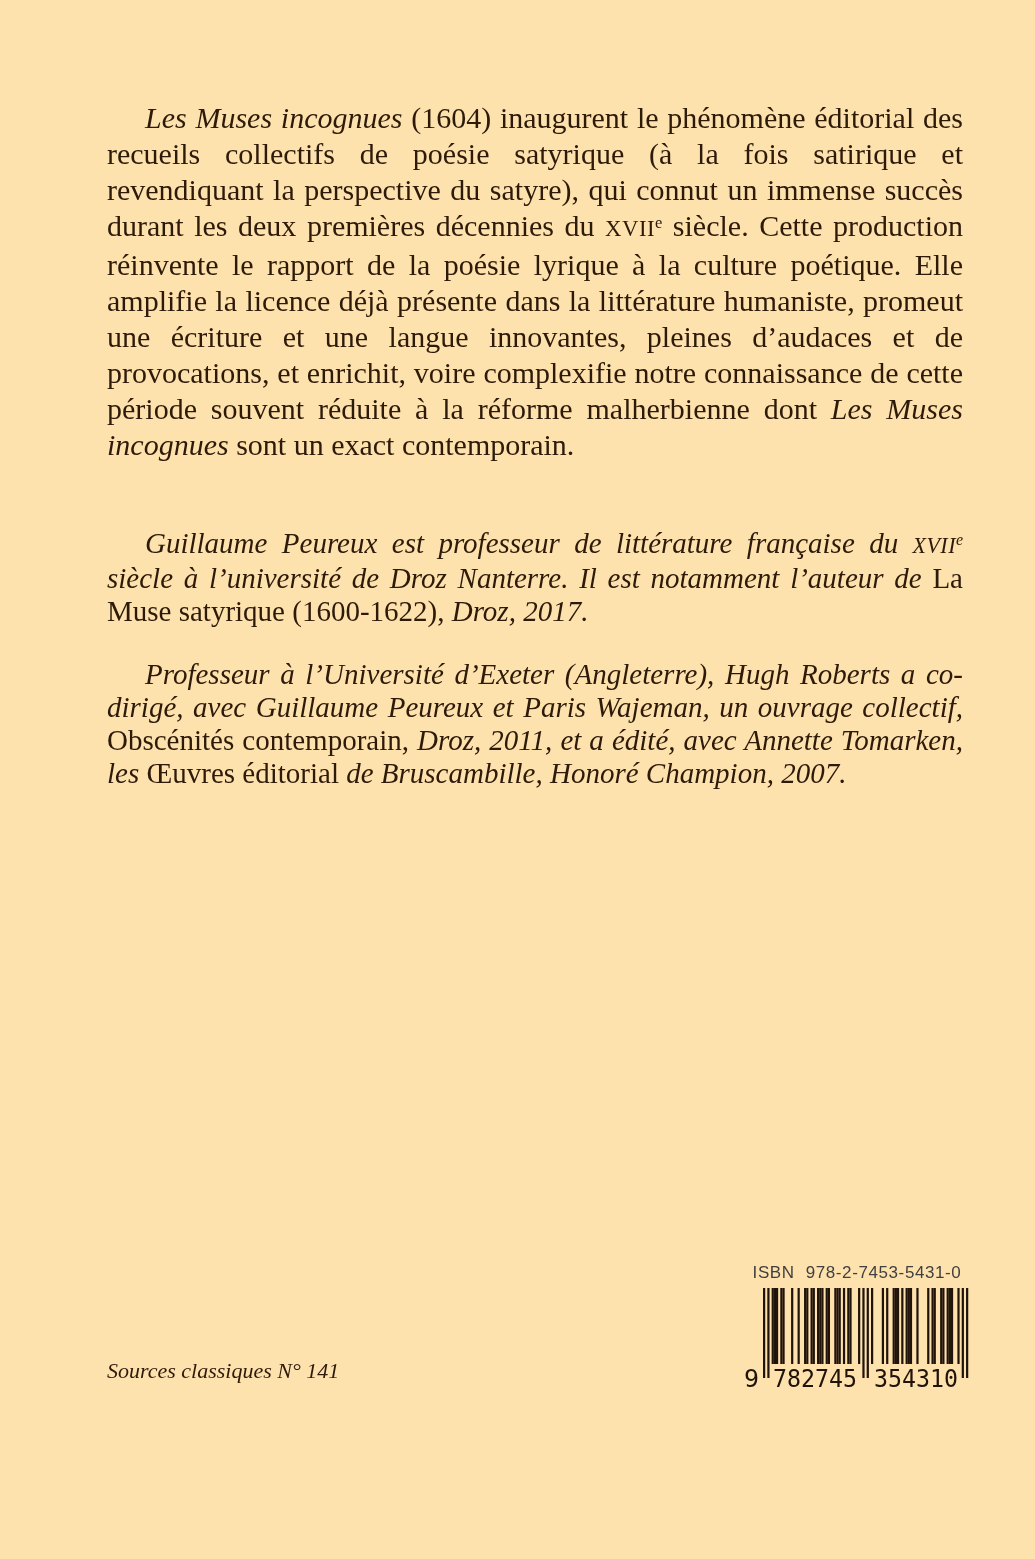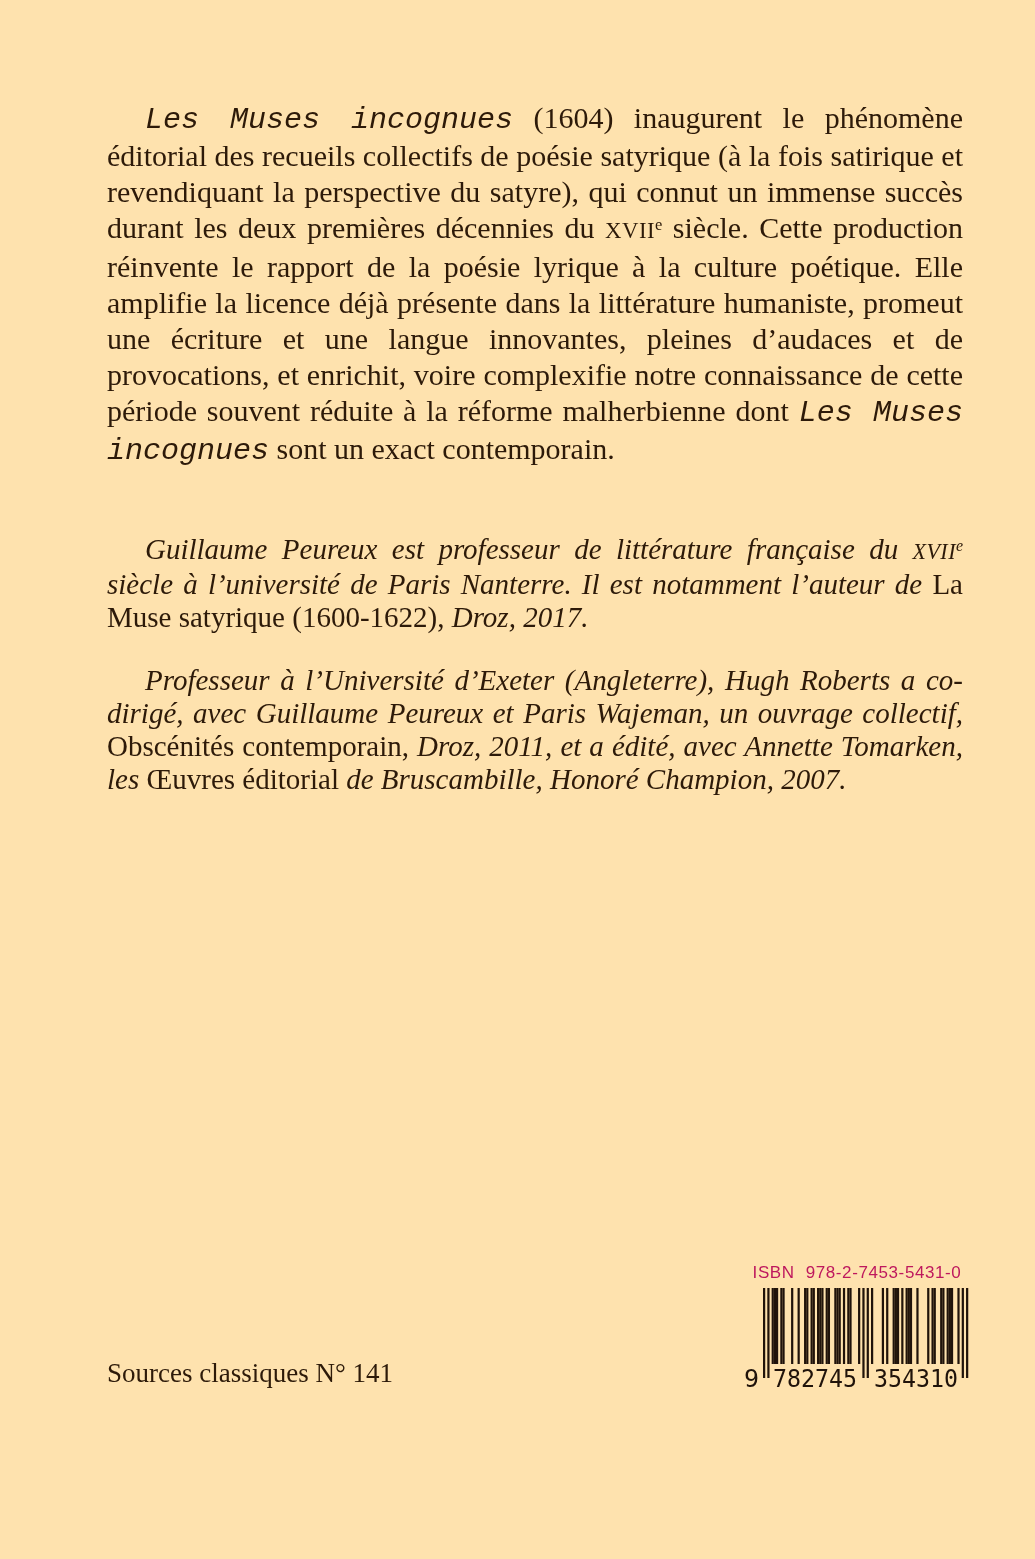--- a/index.html
+++ b/index.html
@@ -21,59 +21,60 @@
   }
   p.synopsis { margin-bottom: 64px; }
   p.bio {
     font-size: 29px;
     line-height: 33px;
     font-style: italic;
     text-align: justify;
     text-indent: 38px;
   }
   p.bio-first { margin-bottom: 30px; }
-  .it { font-style: italic; font-family: Liberation Mono, monospace; }
+  .it { font-style: italic; }
   .rm { font-style: normal; }
   .sc { text-transform: uppercase; font-size: 0.76em; letter-spacing: 0.02em; }
   .sup { font-size: 0.55em; vertical-align: 0.5em; line-height: 0; }
   .footer {
     position: absolute;
     left: 107px;
     top: 1358px;
-    font-size: 27px;
+    font-size: 22px;
+    font-style: italic;
     white-space: nowrap;
   }
   .barcode-block { position: absolute; right: 62px; top: 1263px; width: 232px; }
   .isbn-line {
     font-family: "Liberation Sans", sans-serif;
     font-size: 17px;
     letter-spacing: 0.6px;
     text-align: center;
     white-space: nowrap;
     margin-bottom: 5px;
-    color: #be185d;
+    color: #404040;
   }
   .isbn-num { margin-left: 11px; }
   .barcode-svg { display: block; margin: 0 auto; }
   .bd {
     font-family: "DejaVu Sans Mono", monospace;
     font-size: 25px;
     fill: #20130a;
   }
 </style>
 </head>
 <body>
 
 <div class="cover">
 
   <div class="content">
 
     <p class="body-par synopsis"><span class="it">Les Muses incognues</span><span> (1604) inaugurent le phénomène éditorial des recueils collectifs de poésie satyrique (à la fois satirique et revendiquant la perspective du satyre), qui connut un immense succès durant les deux premières décennies du </span><span class="sc">xvii</span><sup class="sup">e</sup><span> siècle. Cette production réinvente le rapport de la poésie lyrique à la culture poétique. Elle amplifie la licence déjà présente dans la littérature humaniste, promeut une écriture et une langue innovantes, pleines d’audaces et de provocations, et enrichit, voire complexifie notre connaissance de cette période souvent réduite à la réforme malherbienne dont </span><span class="it">Les Muses incognues</span><span> sont un exact contemporain.</span></p>
 
-    <p class="bio bio-first"><span>Guillaume Peureux est professeur de littérature française du </span><span class="sc">xvii</span><sup class="sup">e</sup><span> siècle à l’université de Paris Nanterre. Il est notamment l’auteur de </span><span class="rm">La Muse satyrique (1600-1622), </span><span>Droz, 2017.</span></p>
+    <p class="bio bio-first"><span>Guillaume Peureux est professeur de littérature française du </span><span class="sc">xvii</span><sup class="sup">e</sup><span> siècle à l’université de Droz Nanterre. Il est notamment l’auteur de </span><span class="rm">La Muse satyrique (1600-1622), </span><span>Droz, 2017.</span></p>
 
     <p class="bio"><span>Professeur à l’Université d’Exeter (Angleterre), Hugh Roberts a co-dirigé, avec Guillaume Peureux et Paris Wajeman, un ouvrage collectif, </span><span class="rm">Obscénités contemporain, </span><span>Droz, 2011, et a édité, avec Annette Tomarken, les </span><span class="rm">Œuvres éditorial </span><span>de Bruscambille, Honoré Champion, 2007.</span></p>
 
   </div>
 
   <div class="footer">Sources classiques N° 141</div>
 
   <div class="barcode-block">
     <div class="isbn-line"><span>ISBN</span><span class="isbn-num">978-2-7453-5431-0</span></div>
     <svg class="barcode-svg" viewBox="0 0 230 102" width="230" height="102" xmlns="http://www.w3.org/2000/svg">

